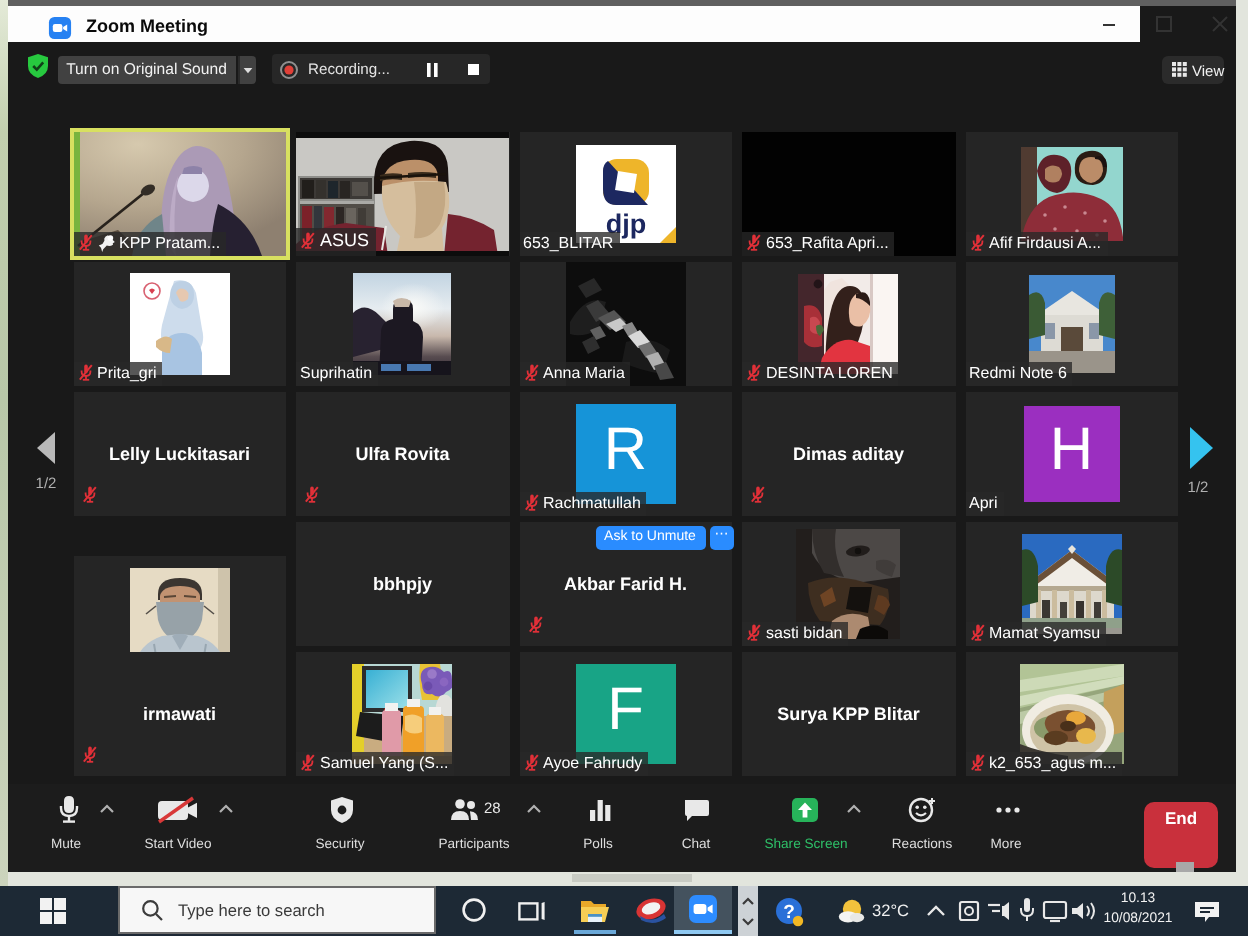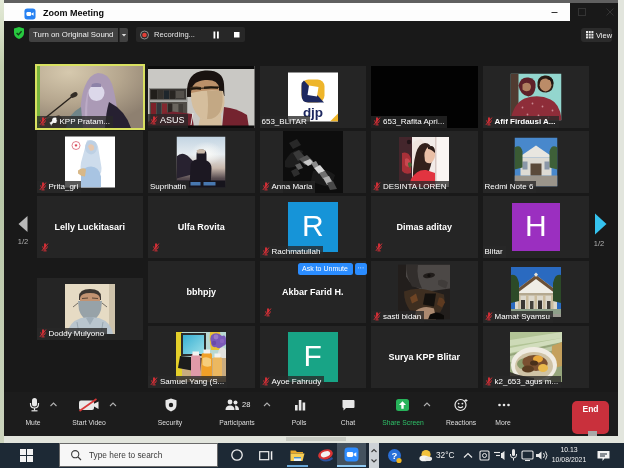--- a/index.html
+++ b/index.html
@@ -171,21 +171,21 @@
         <path d="M50 49 L42 49 L50 41 Z" fill="#eeb52a"></path>
       </svg>
     </div>
     <div class="lbl">653_BLITAR</div>
   </div>
   <div class="tile" style="left:367px;top:66px;background:#020202;">
     <div class="lbl"><svg width="8" height="9" viewBox="0 0 8 9">
           <use href="#micoff"></use>
         </svg>653_Rafita Apri...</div>
   </div>
-  <div class="tile" style="left:478.5px;top:66px;font-weight:bold;">
+  <div class="tile" style="left:478.5px;top:66px;">
     <div class="av" style="width:51px;height:47px;">
       <svg width="51" height="47" viewBox="0 0 51 47">
         <rect width="51" height="47" fill="#93d6ce"></rect>
         <rect x="0" y="0" width="8" height="47" fill="#503b31"></rect>
         <path d="M8 12 Q10 3 18 4 Q26 5 25 14 Q24 22 18 23 Q10 22 8 12 Z" fill="#5e2129"></path>
         <path d="M12 11 Q15 8 19 10 Q22 13 19 17 Q15 19 12 16 Z" fill="#b08060"></path>
         <path d="M27 13 Q26 3 34 2 Q42 1 43 10 Q43 18 36 19 Q28 19 27 13 Z" fill="#2a1c14"></path>
         <path d="M29 12 Q29 5 35 5 Q41 5 41 12 Q40 17 35 18 Q30 17 29 12 Z" fill="#bb8c68"></path>
         <path d="M37 5 Q43 3 43 10 L41 10 Q41 6 37 6 Z" fill="#1c1210"></path>
         <path d="M0 47 Q3 30 14 25 Q28 20 40 26 Q49 30 51 45 L51 47 Z" fill="#8e2d39"></path>
@@ -331,21 +331,21 @@
   <div class="tile" style="left:367px;top:196px;">
       <div class="name">Dimas aditay</div>
       <svg class="micbl" width="8" height="9" viewBox="0 0 8 9">
         <use href="#micoff"></use>
       </svg>
     </div>
   <div class="tile" style="left:478.5px;top:196px;">
     <div class="av" style="width:48px;height:48px;background:#9b2fc0;">
         <div style="position:absolute;left:0;right:0;top:50%;transform:translateY(-54%);text-align:center;color:#fff;font-size:30px;font-weight:300;">H</div>
       </div>
-    <div class="lbl">Blitar</div>
+    <div class="lbl">Apri</div>
   </div>
 
   <div class="tile" style="left:32.5px;top:278px;">
     <div class="av" style="width:50px;height:50px;">
       <svg width="50" height="50" viewBox="0 0 50 50">
         <rect width="50" height="50" fill="#e6dbc4"></rect>
         <rect x="44" y="0" width="6" height="50" fill="#cec3ab"></rect>
         <path d="M14 13 Q14 5 25 5 Q36 5 36 13 L36 16 L14 16 Z" fill="#3c3631"></path>
         <path d="M15 14 Q16 9 25 9 Q34 9 35 14 L35 20 Q34 26 25 26 Q16 26 15 20 Z" fill="#c29372"></path>
         <path d="M17 14.5 L23 14 M27 14 L33 14.5" stroke="#5a4636" stroke-width="1"></path>
@@ -416,20 +416,26 @@
         <rect x="0" y="47" width="50" height="3" fill="#9a9890"></rect>
         <path d="M0 8 Q6 6 8 16 L8 34 L0 36 Z" fill="#2c4a28"></path>
         <path d="M50 8 Q44 6 42 16 L42 34 L50 36 Z" fill="#2c4a28"></path>
       </svg>
     </div>
     <div class="lbl"><svg width="8" height="9" viewBox="0 0 8 9">
           <use href="#micoff"></use>
         </svg>Mamat Syamsu</div>
   </div>
 
+  <div class="tile" style="left:32.5px;top:326px;">
+      <div class="name">irmawati</div>
+      <svg class="micbl" width="8" height="9" viewBox="0 0 8 9">
+        <use href="#micoff"></use>
+      </svg>
+    </div>
   <div class="tile" style="left:144px;top:326px;">
     <div class="av" style="width:50px;height:50px;">
       <svg width="50" height="50" viewBox="0 0 50 50">
         <defs>
             <linearGradient id="scr" x1="0" y1="0" x2="1" y2="1">
               <stop offset="0%" stop-color="#38b0d4"></stop>
               <stop offset="100%" stop-color="#9adfe8"></stop>
             </linearGradient>
           </defs>
         <rect width="50" height="50" fill="#c9ac80"></rect>

